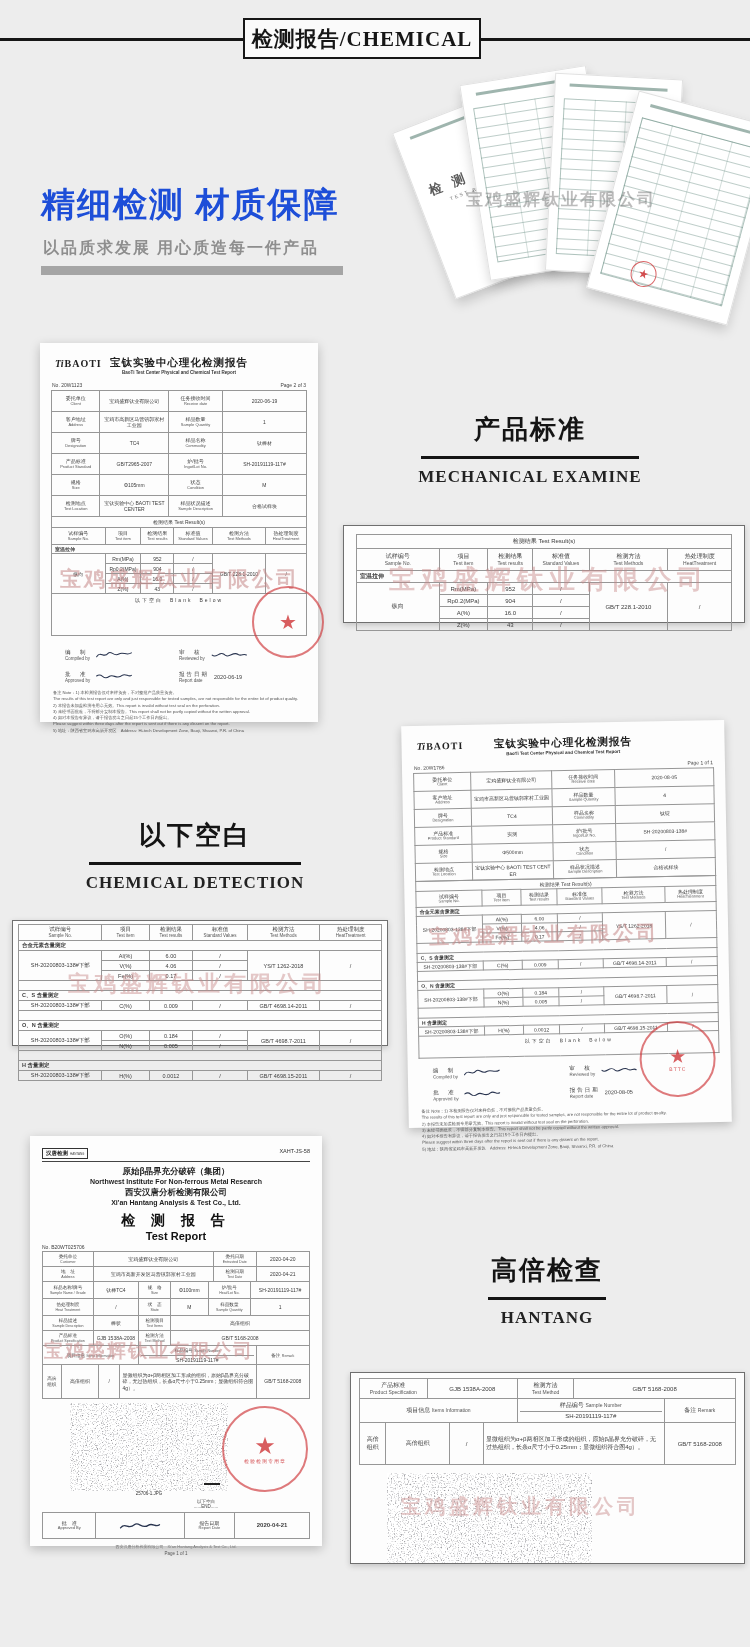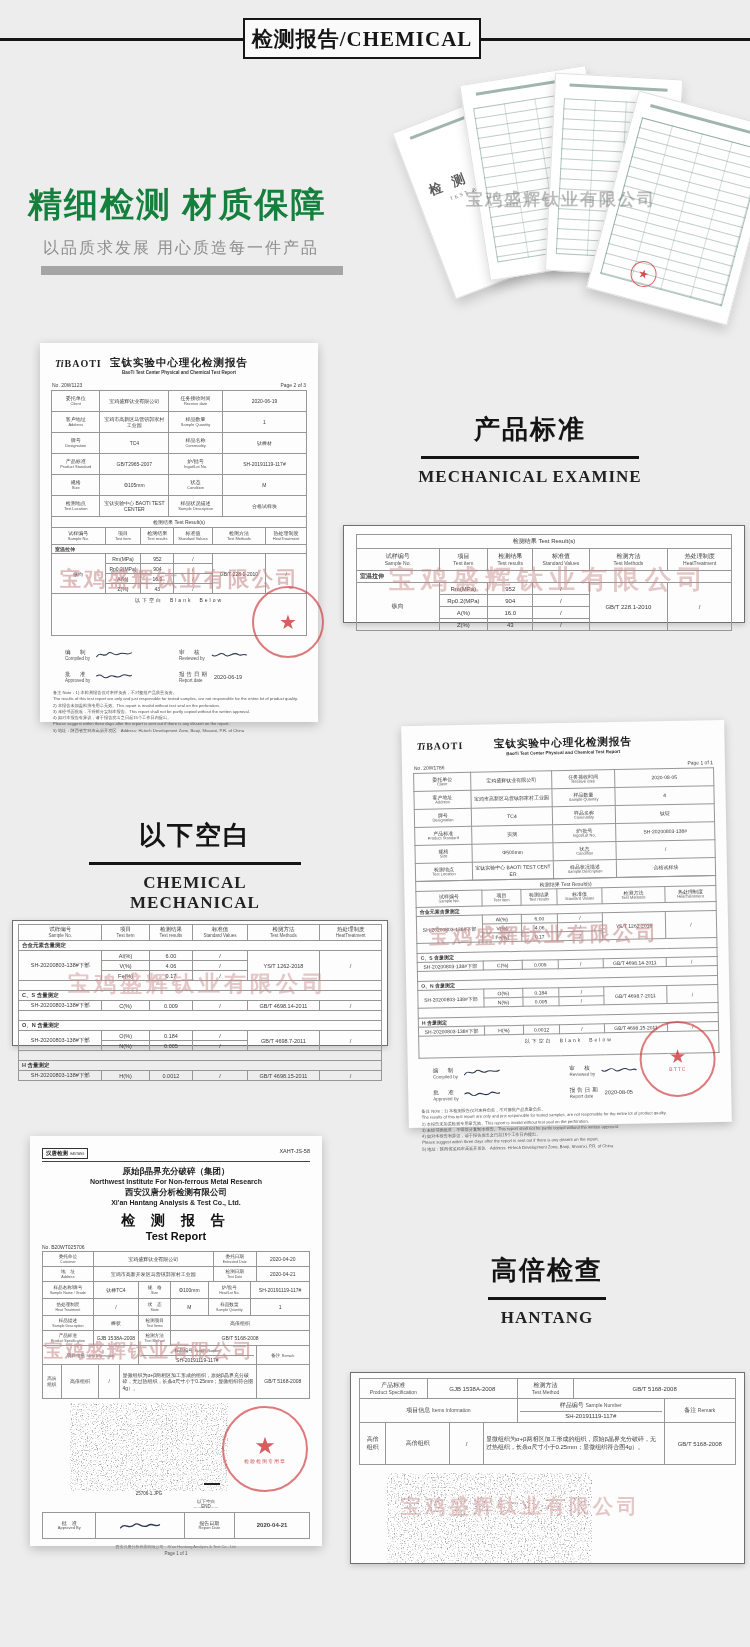--- a/index.html
+++ b/index.html
@@ -7,23 +7,23 @@
   .page { position:relative; width:750px; height:1647px; margin:0 auto; background:#ededed;
           overflow:hidden; font-family:"Liberation Sans", sans-serif; color:#333; }
 
   
   .hdr-line { position:absolute; left:0; top:38px; width:750px; height:3px; background:#161616; }
   .hdr-box { position:absolute; left:243px; top:18px; width:238px; height:41px; background:#fafafa;
              border:2px solid #161616; display:flex; align-items:center; justify-content:center;
              font-family:"Liberation Serif", serif; font-weight:bold; font-size:21px; color:#161616; letter-spacing:1px; }
 
   
-  .hero-title { position:absolute; left:28px; top:182px; font-family:"Liberation Serif", serif;
-                font-weight:bold; font-size:34px; color:#15803d; letter-spacing:2px; white-space:nowrap; }
-  .hero-sub { position:absolute; left:43px; top:238px; font-family:"Liberation Serif", serif; font-weight:normal;
+  .hero-title { position:absolute; left:41px; top:182px; font-family:"Liberation Serif", serif;
+                font-weight:bold; font-size:34px; color:#1d4ed8; letter-spacing:2px; white-space:nowrap; }
+  .hero-sub { position:absolute; left:43px; top:238px; font-family:"Liberation Serif", serif; font-weight:bold;
               font-size:16px; color:#8e8e8e; letter-spacing:2px; white-space:nowrap; }
   .hero-bar { position:absolute; left:41px; top:266px; width:302px; height:9px; background:#a5a5a5; }
 
   .papers { position:absolute; left:408px; top:66px; width:342px; height:248px; }
   .paper { position:absolute; background:#fff; border:1px solid #e1e1e1; box-shadow:0 6px 12px rgba(0,0,0,.17); }
   .p1 { left:12px; top:40px; width:118px; height:178px; transform:rotate(-21deg); }
   .p2 { left:66px; top:8px;  width:128px; height:198px; transform:rotate(-9deg); }
   .p3 { left:142px; top:10px; width:128px; height:198px; transform:rotate(3deg); }
   .p4 { left:202px; top:40px; width:146px; height:204px; transform:rotate(15deg); }
   .phdr { height:3px; background:#9fb5ae; margin:9px 14px 3px; }
@@ -454,21 +454,21 @@
             <td>/</td>
           </tr>
     </tbody>
       </table>
     <div class="wm" style="left:45px; top:36px; font-size:26px; letter-spacing:6px; color:rgba(197,134,134,.45);">宝鸡盛辉钛业有限公司</div>
   </div>
 
   <div class="sec sec-chem">
     <div class="cnh">以下空白</div>
     <div class="rule"></div>
-    <div class="enh">CHEMICAL MECHANICAL</div>
+    <div class="enh">CHEMICAL DETECTION</div>
   </div>
 
   <div class="snip snip-chem">
     <table class="doc res">
       <colgroup>
           <col style="width:23%">
           <col style="width:13%">
           <col style="width:12%">
           <col style="width:15%">
           <col style="width:20%">

